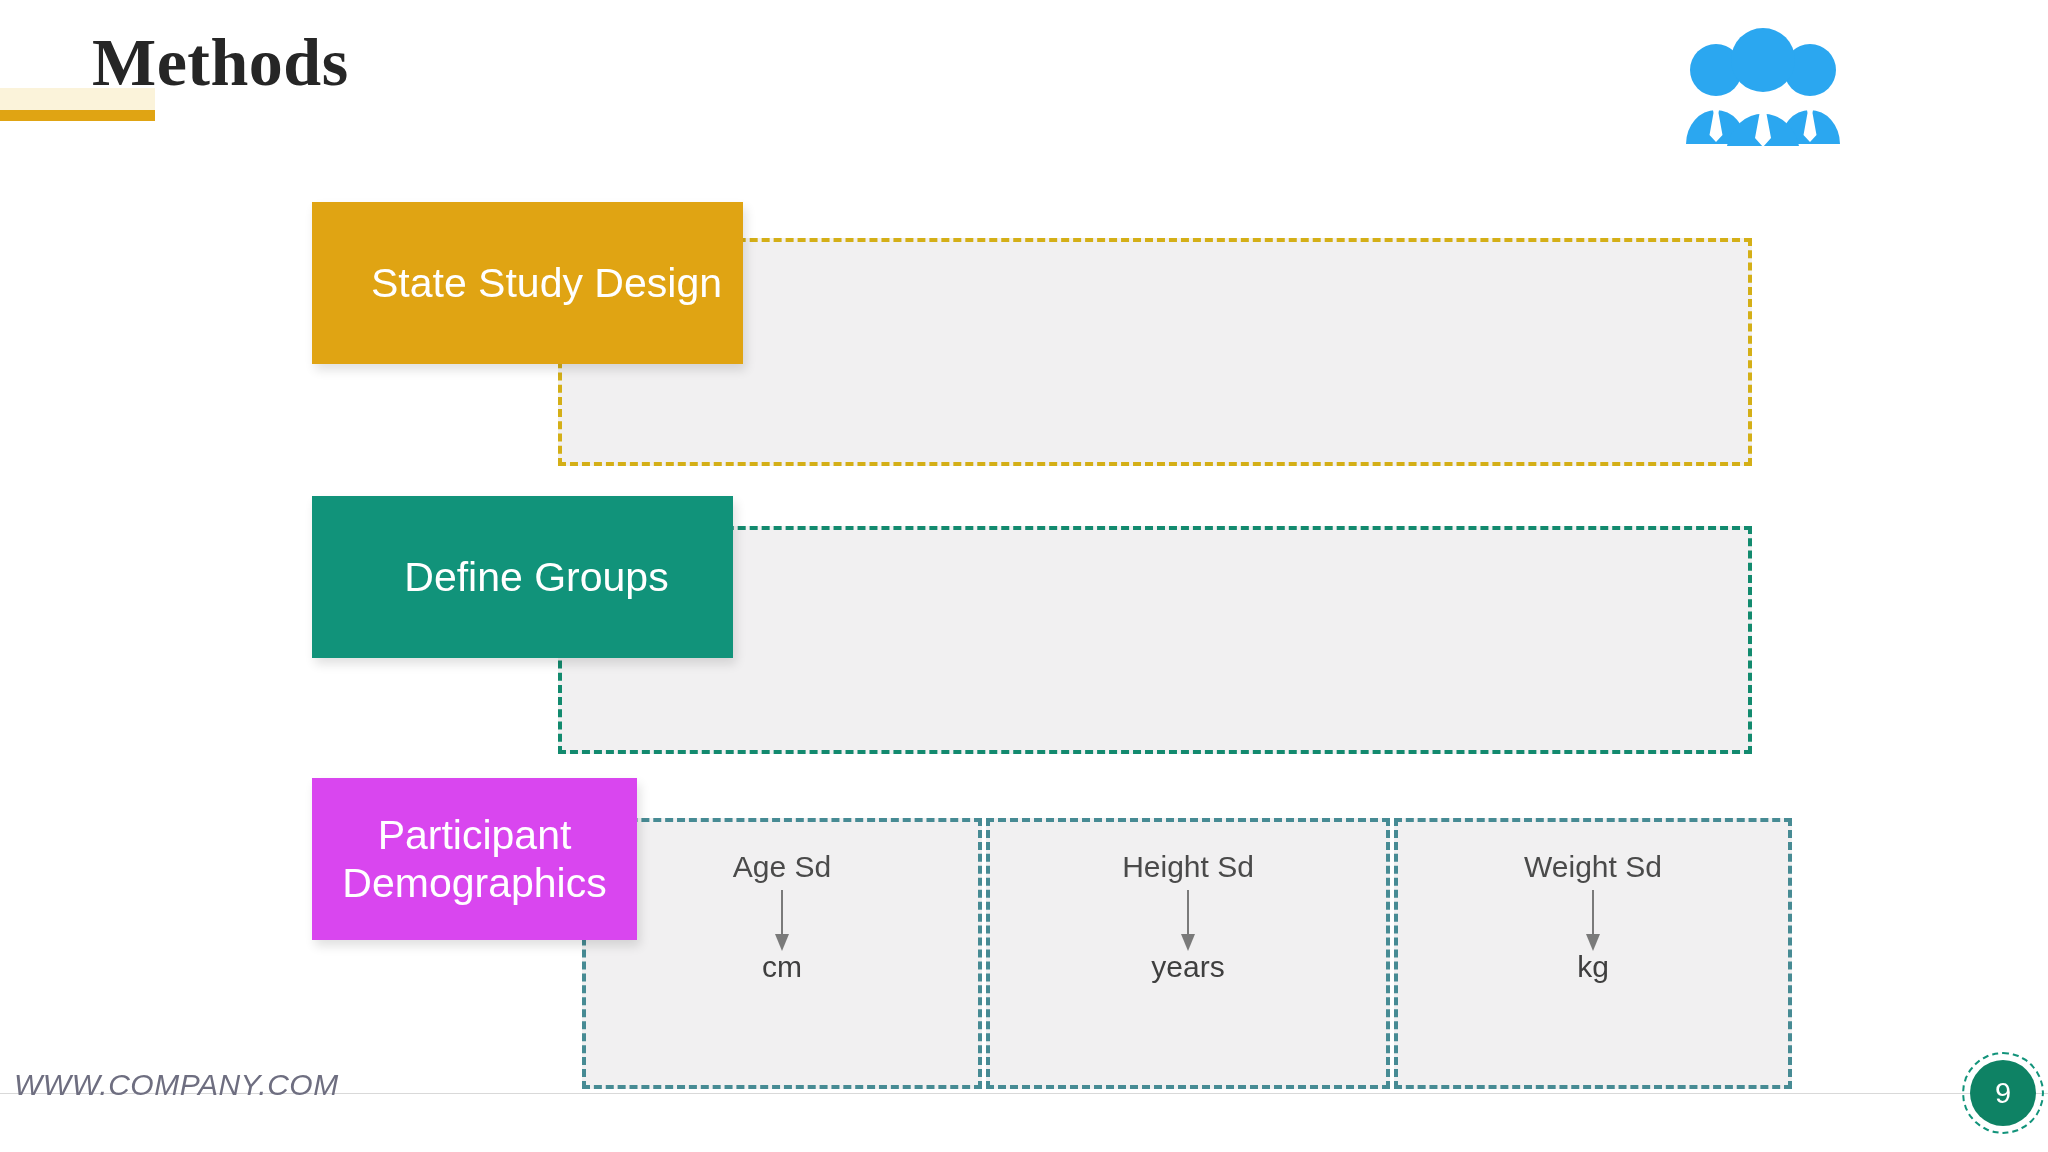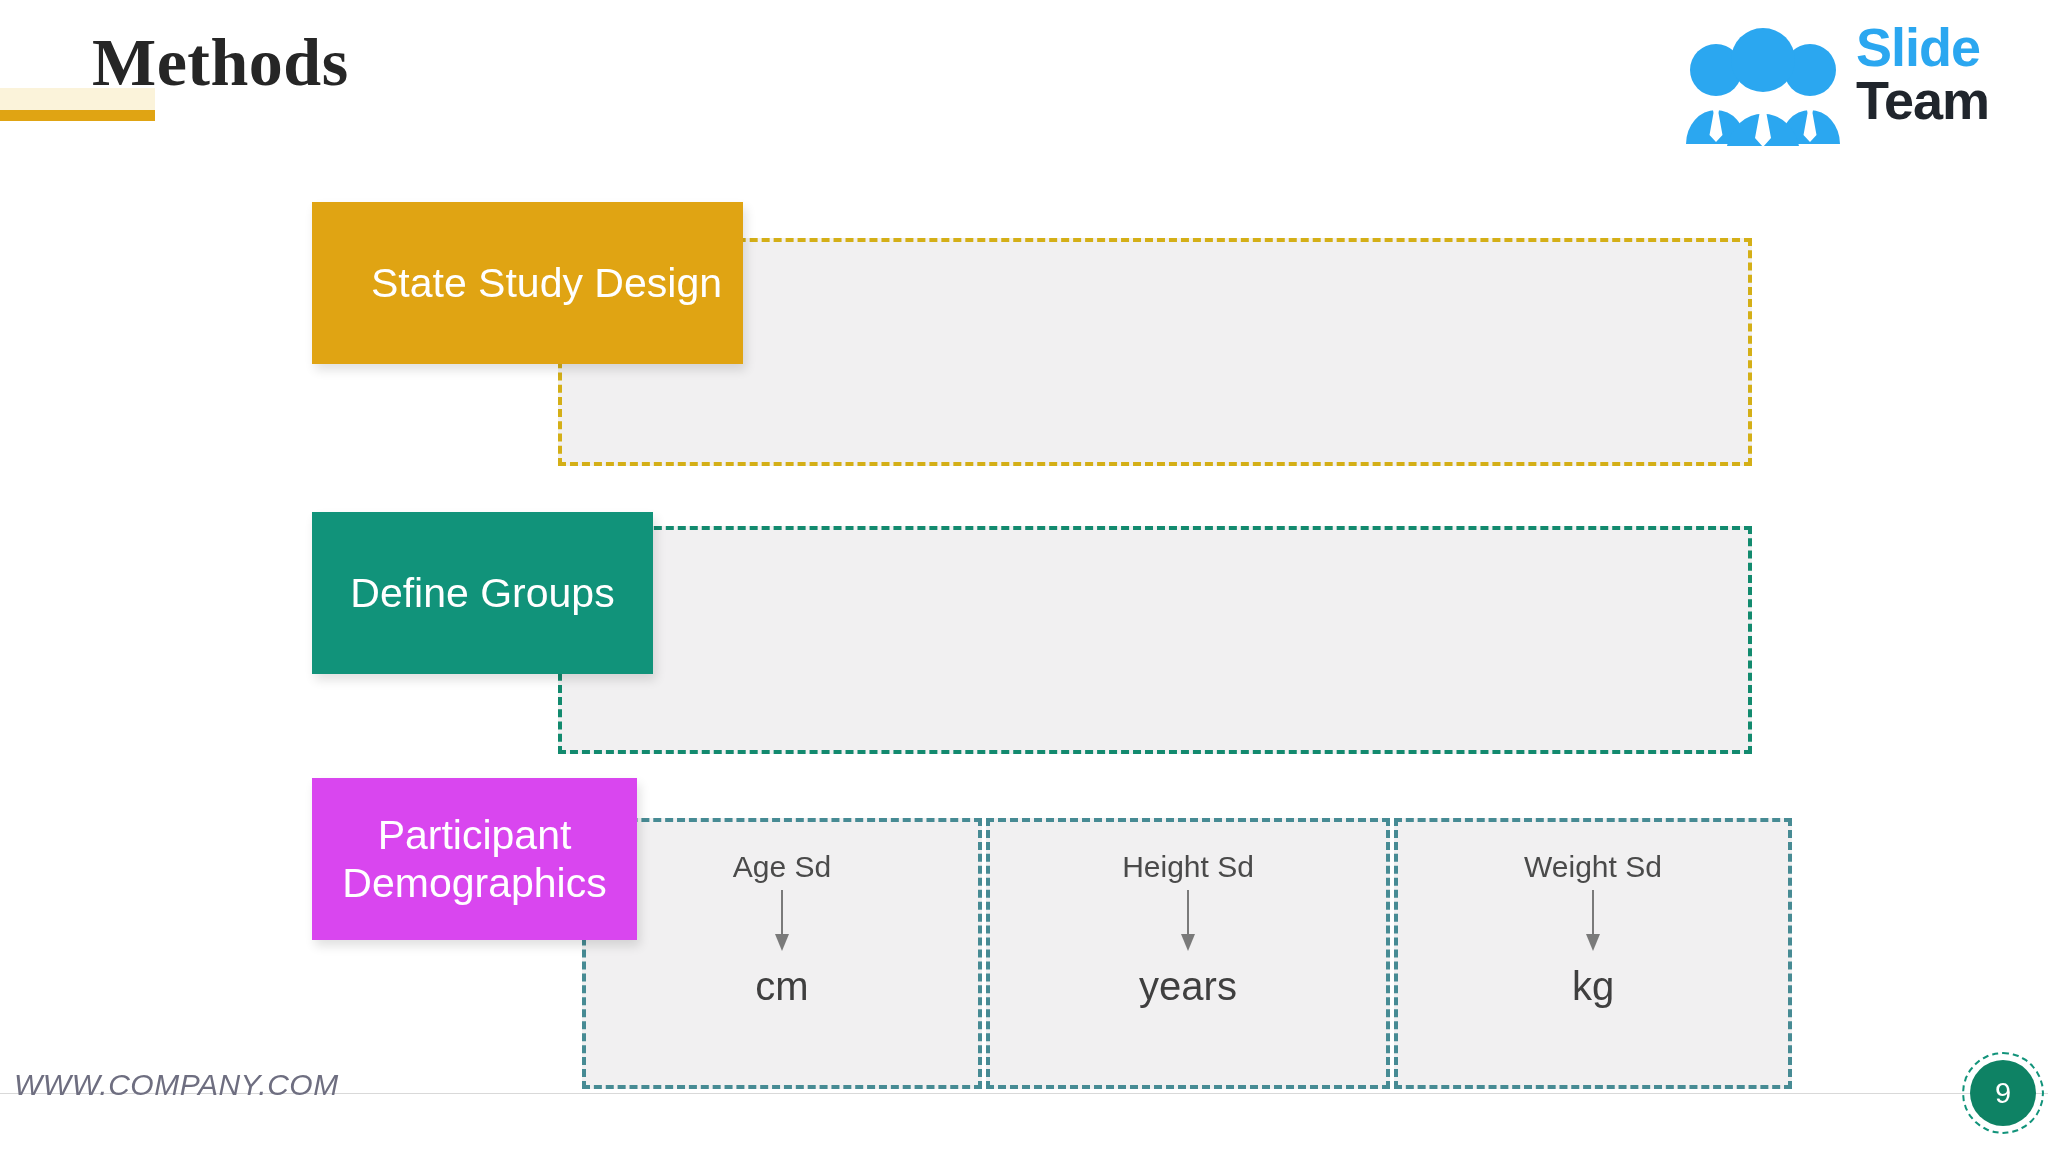--- a/index.html
+++ b/index.html
@@ -117,22 +117,23 @@
     padding-left: 38px;
   }
   #row1-dash {
     left: 558px; top: 238px; width: 1194px; height: 228px;
     border: 4px dashed #D4AF17;
   }
   #row1-text { left: 600px; top: 288px; width: 1110px; }
 
   
   #row2-label {
-    left: 312px; top: 512px; width: 341px; height: 162px;
+    left: 312px; top: 496px; width: 393px; height: 162px;
     background: #11937A;
+    padding-left: 28px;
   }
   #row2-dash {
     left: 558px; top: 526px; width: 1194px; height: 228px;
     border: 4px dashed #128A6E;
   }
   #row2-text { left: 600px; top: 578px; width: 1110px; }
 
   
   #row3-label {
     left: 312px; top: 778px; width: 325px; height: 162px;
@@ -178,22 +179,21 @@
     position: absolute;
     left: 0px;
     top: 44px;
     width: 0;
     height: 0;
     border-left: 7px solid transparent;
     border-right: 7px solid transparent;
     border-top: 17px solid #7A7A7A;
   }
   .metric-unit {
-    margin-top: 14px;
-    font-size: 40px;
+    font-size: 30px;
     color: #3F3F3F;
     line-height: 1;
   }
 
   
   .footer-rule {
     position: absolute;
     left: 0;
     top: 1093px;
     width: 2048px;
@@ -246,24 +246,20 @@
     <circle cx="38" cy="44" r="26" fill="#2BA7F0"></circle>
     <path d="M8 118 a30 34 0 0 1 60 0 z" fill="#2BA7F0"></path>
     <path d="M34 78 l8 0 l-1.5 9 l4 22 l-6.5 7 l-6.5 -7 l4 -22 z" fill="#ffffff"></path>
     <circle cx="132" cy="44" r="26" fill="#2BA7F0"></circle>
     <path d="M102 118 a30 34 0 0 1 60 0 z" fill="#2BA7F0"></path>
     <path d="M128 78 l8 0 l-1.5 9 l4 22 l-6.5 7 l-6.5 -7 l4 -22 z" fill="#ffffff"></path>
     <circle cx="85" cy="34" r="32" fill="#2BA7F0"></circle>
     <path d="M49 120 a37 42 0 0 1 72 0 z" fill="#2BA7F0"></path>
     <path d="M80 74 l10 0 l-2 11 l5 27 l-8 9 l-8 -9 l5 -27 z" fill="#ffffff"></path>
   </svg>
-  <div class="logo-text">
-    <div class="logo-slide">Slide</div>
-    <div class="logo-team">Team</div>
-  </div>
 </div>
 
 <div class="dash-box" id="row1-dash"></div>
 <div class="body-text" id="row1-text">This slide is 100% editable. Adapt it to your needs and capture your audience's attention.</div>
 <div class="label-box" id="row1-label">State Study Design</div>
 
 <div class="dash-box" id="row2-dash"></div>
 <div class="body-text" id="row2-text">This slide is 100% editable. Adapt it to your needs and capture your audience's attention.</div>
 <div class="label-box" id="row2-label">Define Groups</div>
 

